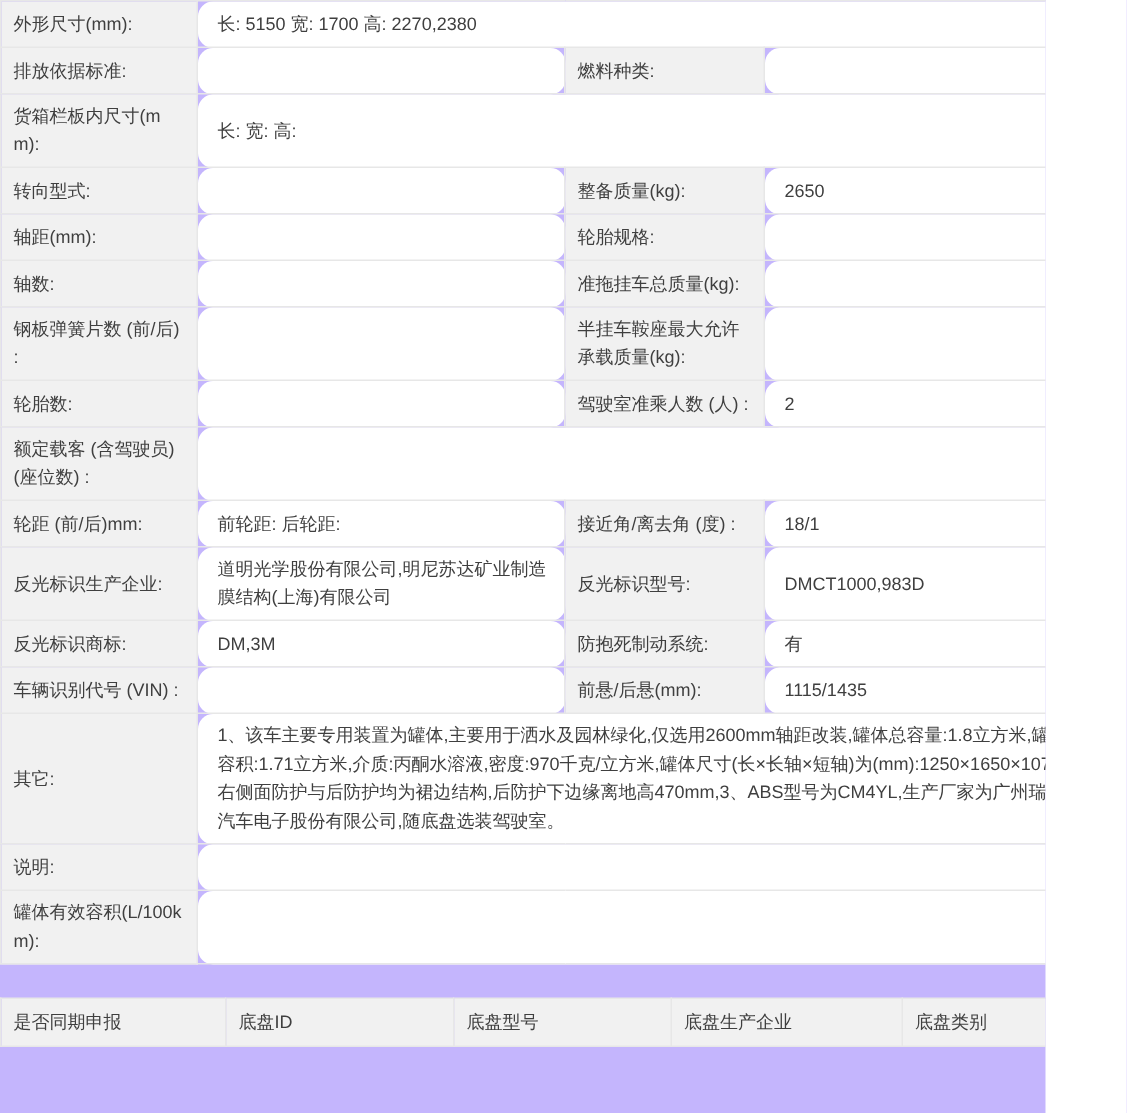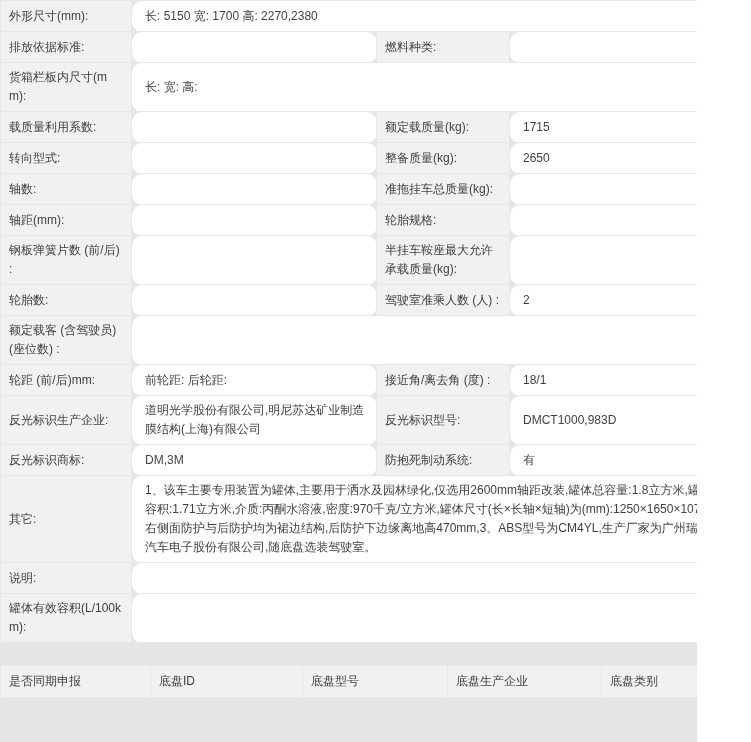--- a/index.html
+++ b/index.html
@@ -7,21 +7,21 @@
     padding: 0;
     background: #ffffff;
     font-family: "Liberation Sans", "DejaVu Sans", sans-serif;
     font-size: 12px;
     color: #3f3f3f;
   }
   .page {
     width: 697px;
     height: 742px;
     overflow: hidden;
-    background: #e5e5e5;
+    background: #c4b5fd;
   }
   table {
     border-collapse: collapse;
     table-layout: fixed;
     width: 751px;
   }
   td, th {
     border: 1px solid #e7e7e7;
     vertical-align: middle;
     padding: 5px 8px;
@@ -68,41 +68,35 @@
         <td class="lbl">排放依据标准:</td>
         <td class="val"></td>
         <td class="lbl">燃料种类:</td>
         <td class="val"></td>
       </tr>
       <tr class="std">
         <td class="lbl">货箱栏板内尺寸(mm):</td>
         <td class="val" colspan="3">长: 宽: 高:</td>
       </tr>
       <tr class="std">
-        <td class="lbl">载质量利用系数:</td>
-        <td class="val"></td>
-        <td class="lbl">额定载质量(kg):</td>
-        <td class="val">1715</td>
-      </tr>
-      <tr class="std">
         <td class="lbl">转向型式:</td>
         <td class="val"></td>
         <td class="lbl">整备质量(kg):</td>
         <td class="val">2650</td>
       </tr>
       <tr class="std">
+        <td class="lbl">轴距(mm):</td>
+        <td class="val"></td>
+        <td class="lbl">轮胎规格:</td>
+        <td class="val"></td>
+      </tr>
+      <tr class="std">
         <td class="lbl">轴数:</td>
         <td class="val"></td>
         <td class="lbl">准拖挂车总质量(kg):</td>
-        <td class="val"></td>
-      </tr>
-      <tr class="std">
-        <td class="lbl">轴距(mm):</td>
-        <td class="val"></td>
-        <td class="lbl">轮胎规格:</td>
         <td class="val"></td>
       </tr>
       <tr>
         <td class="lbl">钢板弹簧片数 (前/后) :</td>
         <td class="val"></td>
         <td class="lbl">半挂车鞍座最大允许承载质量(kg):</td>
         <td class="val"></td>
       </tr>
       <tr class="std">
         <td class="lbl">轮胎数:</td>
@@ -124,20 +118,26 @@
         <td class="lbl">反光标识生产企业:</td>
         <td class="val">道明光学股份有限公司,明尼苏达矿业制造膜结构(上海)有限公司</td>
         <td class="lbl">反光标识型号:</td>
         <td class="val">DMCT1000,983D</td>
       </tr>
       <tr class="std">
         <td class="lbl">反光标识商标:</td>
         <td class="val">DM,3M</td>
         <td class="lbl">防抱死制动系统:</td>
         <td class="val">有</td>
+      </tr>
+      <tr class="std">
+        <td class="lbl">车辆识别代号 (VIN) :</td>
+        <td class="val"></td>
+        <td class="lbl">前悬/后悬(mm):</td>
+        <td class="val">1115/1435</td>
       </tr>
       <tr>
         <td class="lbl">其它:</td>
         <td class="val" colspan="3">1、该车主要专用装置为罐体,主要用于洒水及园林绿化,仅选用2600mm轴距改装,罐体总容量:1.8立方米,罐体有效容积:1.71立方米,介质:丙酮水溶液,密度:970千克/立方米,罐体尺寸(长×长轴×短轴)为(mm):1250×1650×1070;2、左右侧面防护与后防护均为裙边结构,后防护下边缘离地高470mm,3、ABS型号为CM4YL,生产厂家为广州瑞立科密汽车电子股份有限公司,随底盘选装驾驶室。</td>
       </tr>
       <tr class="std">
         <td class="lbl">说明:</td>
         <td class="val" colspan="3"></td>
       </tr>
       <tr class="std">

